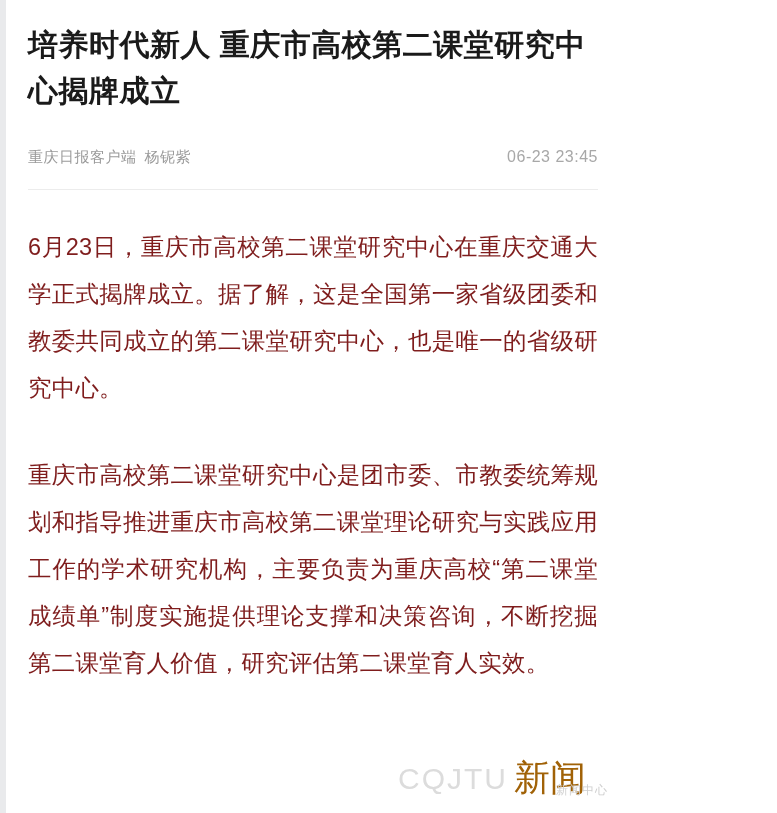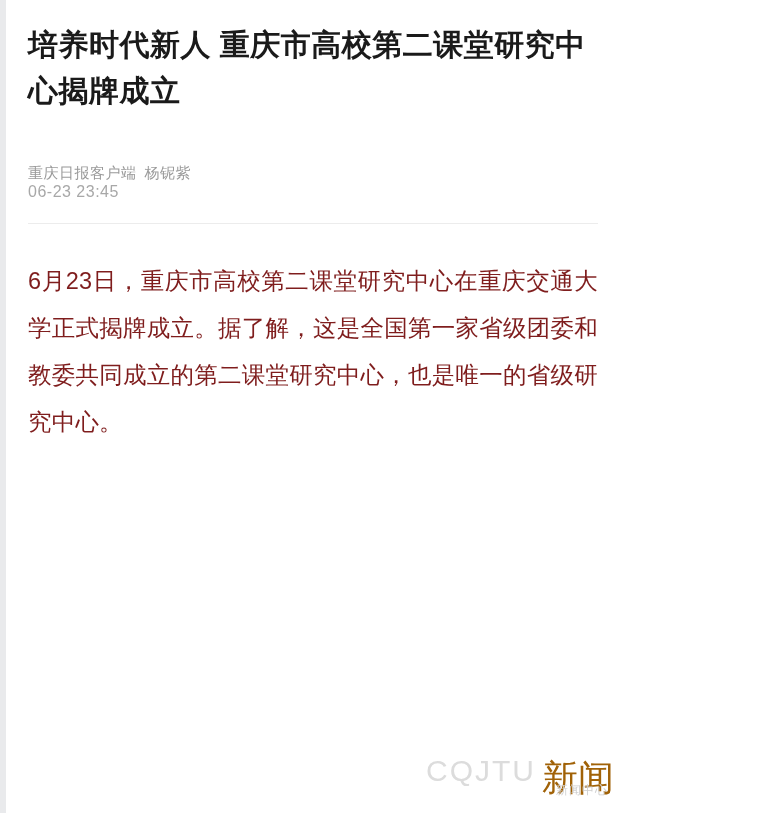--- a/index.html
+++ b/index.html
@@ -43,22 +43,21 @@
     font-weight: bold;
     color: #1a1a1a;
     letter-spacing: 0.5px;
     margin: 0;
     padding-top: 6px;
   }
   .meta-row {
     display: flex;
     align-items: baseline;
     justify-content: space-between;
-    margin-top: 50px;
-    flex-direction: column;
+    margin-top: 34px;
   }
   .meta-left {
     font-size: 15px;
     color: #9a9a9a;
     letter-spacing: 0.5px;
   }
   .meta-source {
     margin-right: 8px;
   }
   .meta-right {
@@ -77,24 +76,24 @@
   .para {
     font-size: 23.5px;
     line-height: 47px;
     color: #7f1d1d;
     margin: 0 0 40px 0;
     letter-spacing: 0.2px;
     text-align: justify;
   }
   .watermark {
     position: absolute;
-    right: 8px;
+    right: 36px;
     bottom: 10px;
     display: flex;
-    align-items: flex-start;
+    align-items: center;
     color: #d9d9d9;
     user-select: none;
   }
   .watermark-main {
     font-size: 30px;
     letter-spacing: 2px;
     font-weight: 500;
     color: #dcdcdc;
   }
   .watermark-sub {
@@ -126,20 +125,21 @@
       <div class="meta-left">
         <span class="meta-source">重庆日报客户端</span><span>杨铌紫</span>
       </div>
       <div class="meta-right">06-23 23:45</div>
     </div>
 
     <div class="divider"></div>
 
     <div class="body-text">
       <p class="para">6月23日，重庆市高校第二课堂研究中心在重庆交通大学正式揭牌成立。据了解，这是全国第一家省级团委和教委共同成立的第二课堂研究中心，也是唯一的省级研究中心。</p>
+      <p class="para">重庆市高校第二课堂研究中心是团市委、市教委统筹规划和指导推进重庆市高校第二课堂理论研究与实践应用工作的学术研究机构，主要负责为重庆高校“第二课堂成绩单”制度实施提供理论支撑和决策咨询，不断挖掘第二课堂育人价值，研究评估第二课堂育人实效。</p>
     </div>
 
   </div>
 
   <div class="watermark">
     <span class="watermark-main">CQJTU</span>
     <span class="watermark-sub">新闻</span>
   </div>
   <div class="watermark-stamp">新闻中心</div>
 

